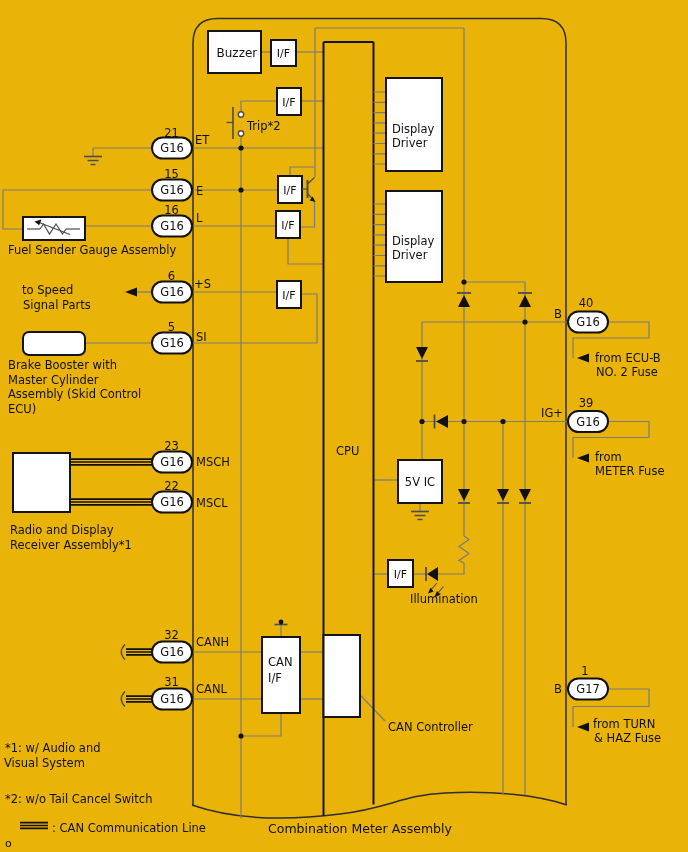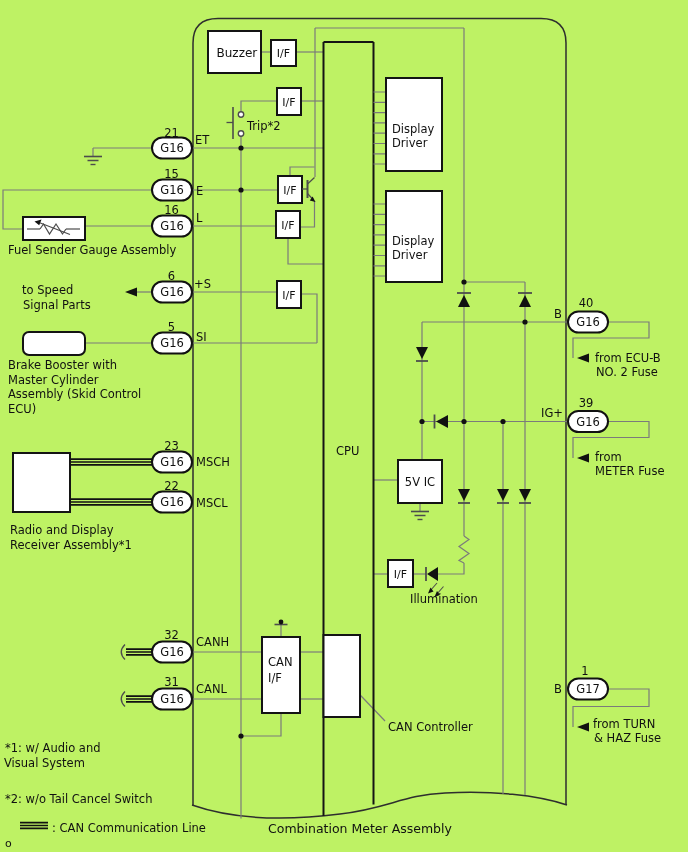--- a/index.html
+++ b/index.html
@@ -1,16 +1,16 @@
 <!DOCTYPE html>
 <html><head>
 <meta charset="utf-8">
 <style>
   html,body{margin:0;padding:0;background:#fff;}
-  .stage{width:688px;height:852px;position:relative;background:#bef264;}
+  .stage{width:688px;height:852px;position:relative;background:#eab308;}
   svg{display:block;}
   text{font-family:"DejaVu Sans","Liberation Sans",sans-serif;fill:#111;font-size:11.5px;}
   .t10{font-size:11px;}
   .t12{font-size:12px;}
   .t125{font-size:12.5px;}
   .w{stroke:#7b7b7b;stroke-width:1.2;fill:none;}
   .box{fill:#fff;stroke:#141414;stroke-width:2;}
   .obox{fill:none;stroke:#2e2e2e;stroke-width:1.5;}
   .oval{fill:#fff;stroke:#111;stroke-width:2;}
   .thick{stroke:#111;stroke-width:1.7;fill:none;}

